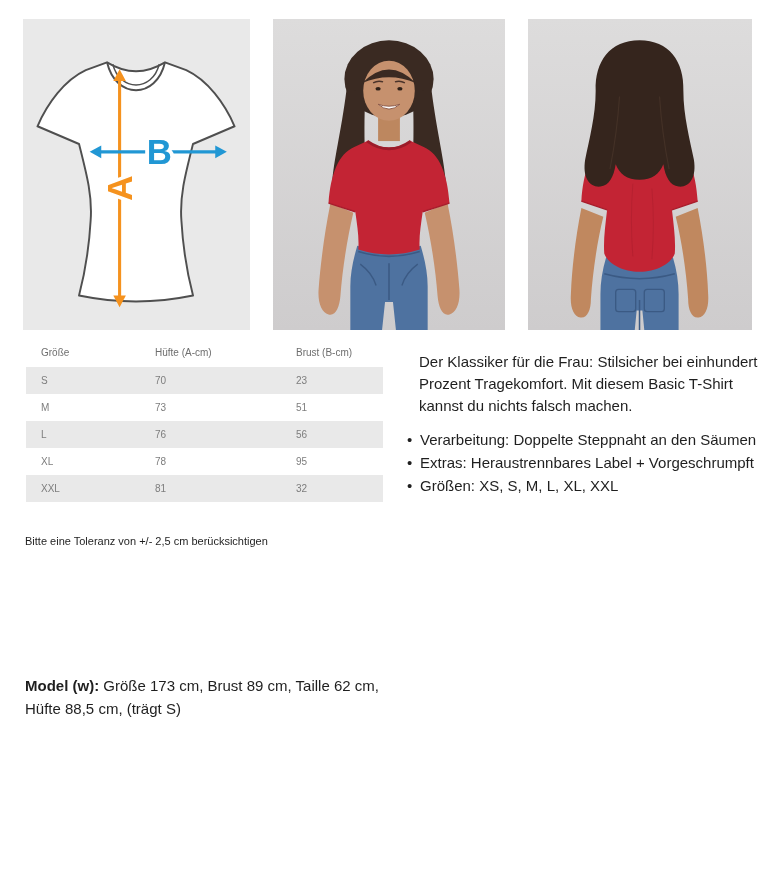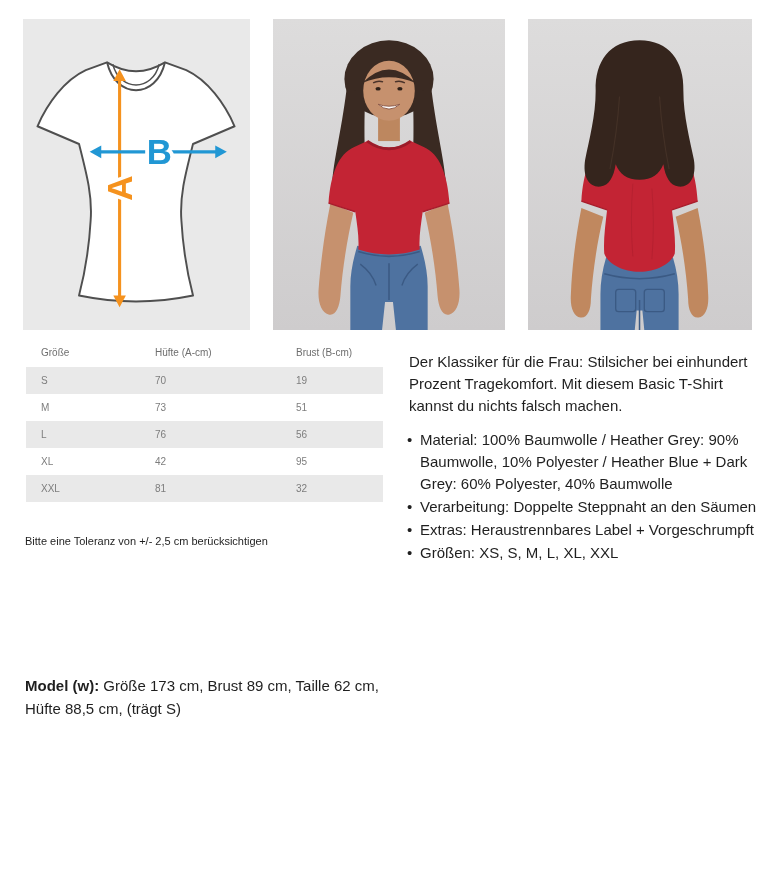--- a/index.html
+++ b/index.html
@@ -47,21 +47,21 @@
     position: absolute; left: 25px; top: 674px; width: 366px;
     font-size: 15px; line-height: 23px; color: #1f1f1f;
   }
   .model-info .bold { font-weight: bold; margin-top: 10px; }
 
   
   .description {
     position: absolute; left: 403px; top: 351px; width: 364px;
     font-size: 15px; line-height: 22px; color: #1f1f1f;
   }
-  .description .intro { margin: 0 0 12px 6px; }
+  .description .intro { margin: 0 0 12px 16px; }
   .description ul { list-style: none; margin: 0; padding: 0 0 0 17px; }
   .description li { position: relative; margin: 0 0 1px 0; }
   .description li::before {
     content: "\2022";
     position: absolute; left: -13px; top: 0;
     color: #1f1f1f;
   }
 </style>
 </head>
 <body>
@@ -187,52 +187,51 @@
       <tr>
         <th>Größe</th>
         <th>Hüfte (A-cm)</th>
         <th>Brust (B-cm)</th>
       </tr>
     </thead>
     <tbody>
       <tr class="alt">
         <td>S</td>
         <td>70</td>
-        <td>19</td>
+        <td>23</td>
       </tr>
       <tr>
         <td>M</td>
         <td>73</td>
         <td>51</td>
       </tr>
       <tr class="alt">
         <td>L</td>
         <td>76</td>
         <td>56</td>
       </tr>
       <tr>
         <td>XL</td>
-        <td>42</td>
+        <td>78</td>
         <td>95</td>
       </tr>
       <tr class="alt">
         <td>XXL</td>
         <td>81</td>
         <td>32</td>
       </tr>
     </tbody>
   </table>
 
   <p class="tolerance-note">Bitte eine Toleranz von +/- 2,5 cm berücksichtigen</p>
 
   <p class="model-info"><span class="bold">Model (w):</span><span> Größe 173 cm, Brust 89 cm, Taille 62 cm, Hüfte 88,5 cm, (trägt S)</span></p>
 
   <div class="description">
     <p class="intro">Der Klassiker für die Frau: Stilsicher bei einhundert Prozent Tragekomfort. Mit diesem Basic T-Shirt kannst du nichts falsch machen.</p>
     <ul>
-      <li>Material: 100% Baumwolle / Heather Grey: 90% Baumwolle, 10%  Polyester / Heather Blue + Dark Grey: 60% Polyester, 40% Baumwolle</li>
       <li>Verarbeitung: Doppelte Steppnaht an den Säumen</li>
       <li>Extras: Heraustrennbares Label + Vorgeschrumpft</li>
       <li>Größen: XS, S, M, L, XL, XXL</li>
     </ul>
   </div>
 
 </div>
 
 </body></html>

